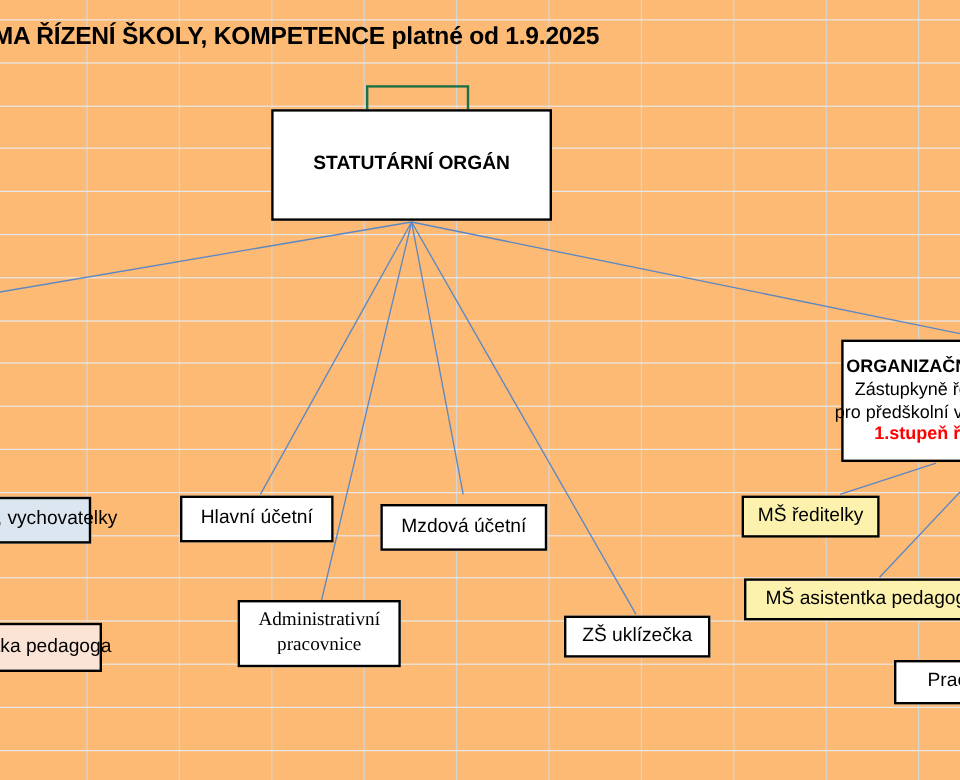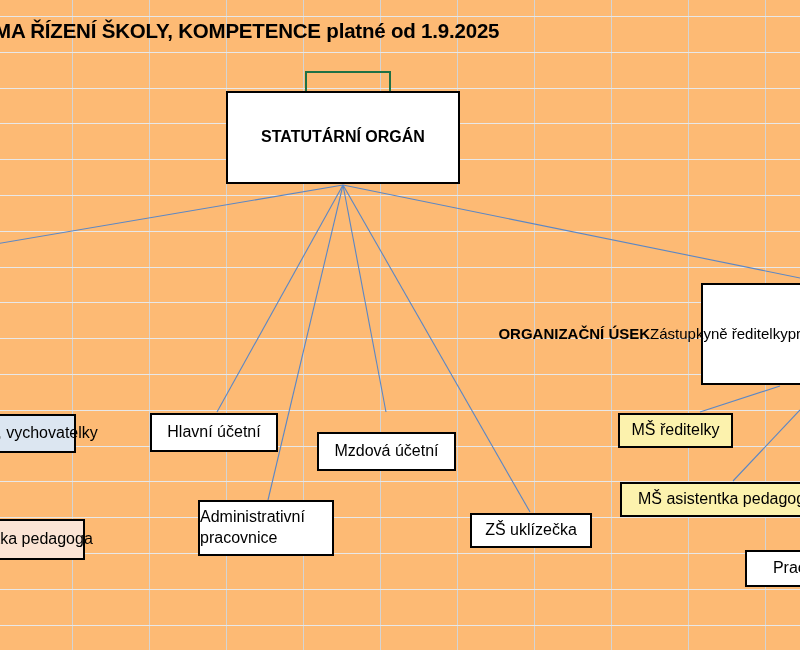--- a/index.html
+++ b/index.html
@@ -35,24 +35,24 @@
     letter-spacing:-0.2px;
   }
 
   
   .node{
     position:absolute;z-index:4;
     border:2.5px solid #000000;
     background:#ffffff;
     box-sizing:border-box;
     display:flex;
-    flex-direction:row;
+    flex-direction:column;
     align-items:center;
     justify-content:center;
-    text-align:left;
+    text-align:center;
     color:#000000;
     line-height:1.18;
     overflow:visible;
     white-space:nowrap;
   }
   .node .ln{display:block;}
   .ln.bold{font-weight:bold;}
   .ln.red{color:#ff0000;font-weight:bold;}
 
   .node.root{font-size:16px;}
@@ -125,24 +125,24 @@
       </div>
       <div class="node leaf" style="left: -58px; top: 414px; width: 134px; height: 39px; background: rgb(220, 230, 241);">
         <span class="ln">ZŠ učitelky, vychovatelky</span>
       </div>
       <div class="node leaf" style="left: -72px; top: 519px; width: 157px; height: 41px; background: rgb(251, 228, 213);">
         <span class="ln">ZŠ asistentka pedagoga</span>
       </div>
       <div class="node leaf" style="left: 150px; top: 413px; width: 128px; height: 39px; background: rgb(255, 255, 255);">
         <span class="ln">Hlavní účetní</span>
       </div>
-      <div class="node leaf" style="left: 317px; top: 432px; width: 139px; height: 39px; background: rgb(255, 255, 255);">
+      <div class="node leaf" style="left: 317px; top: 420px; width: 139px; height: 39px; background: rgb(255, 255, 255);">
         <span class="ln">Mzdová účetní</span>
       </div>
-      <div class="node leaf-wrap" style="left: 198px; top: 500px; width: 136px; height: 56px; background: rgb(255, 255, 255);">
+      <div class="node leaf-wrap" style="left: 198px; top: 500px; width: 136px; height: 56px; background: rgb(255, 255, 255); font-family: Liberation Serif, serif;">
         <span class="ln">Administrativní pracovnice</span>
       </div>
       <div class="node leaf" style="left: 470px; top: 513px; width: 122px; height: 35px; background: rgb(255, 255, 255);">
         <span class="ln">ZŠ uklízečka</span>
       </div>
       <div class="node leaf" style="left: 618px; top: 413px; width: 115px; height: 35px; background: rgb(252, 242, 173);">
         <span class="ln">MŠ ředitelky</span>
       </div>
       <div class="node leaf" style="left: 620px; top: 482px; width: 212px; height: 35px; background: rgb(252, 242, 173);">
         <span class="ln">MŠ asistentka pedagoga</span>

